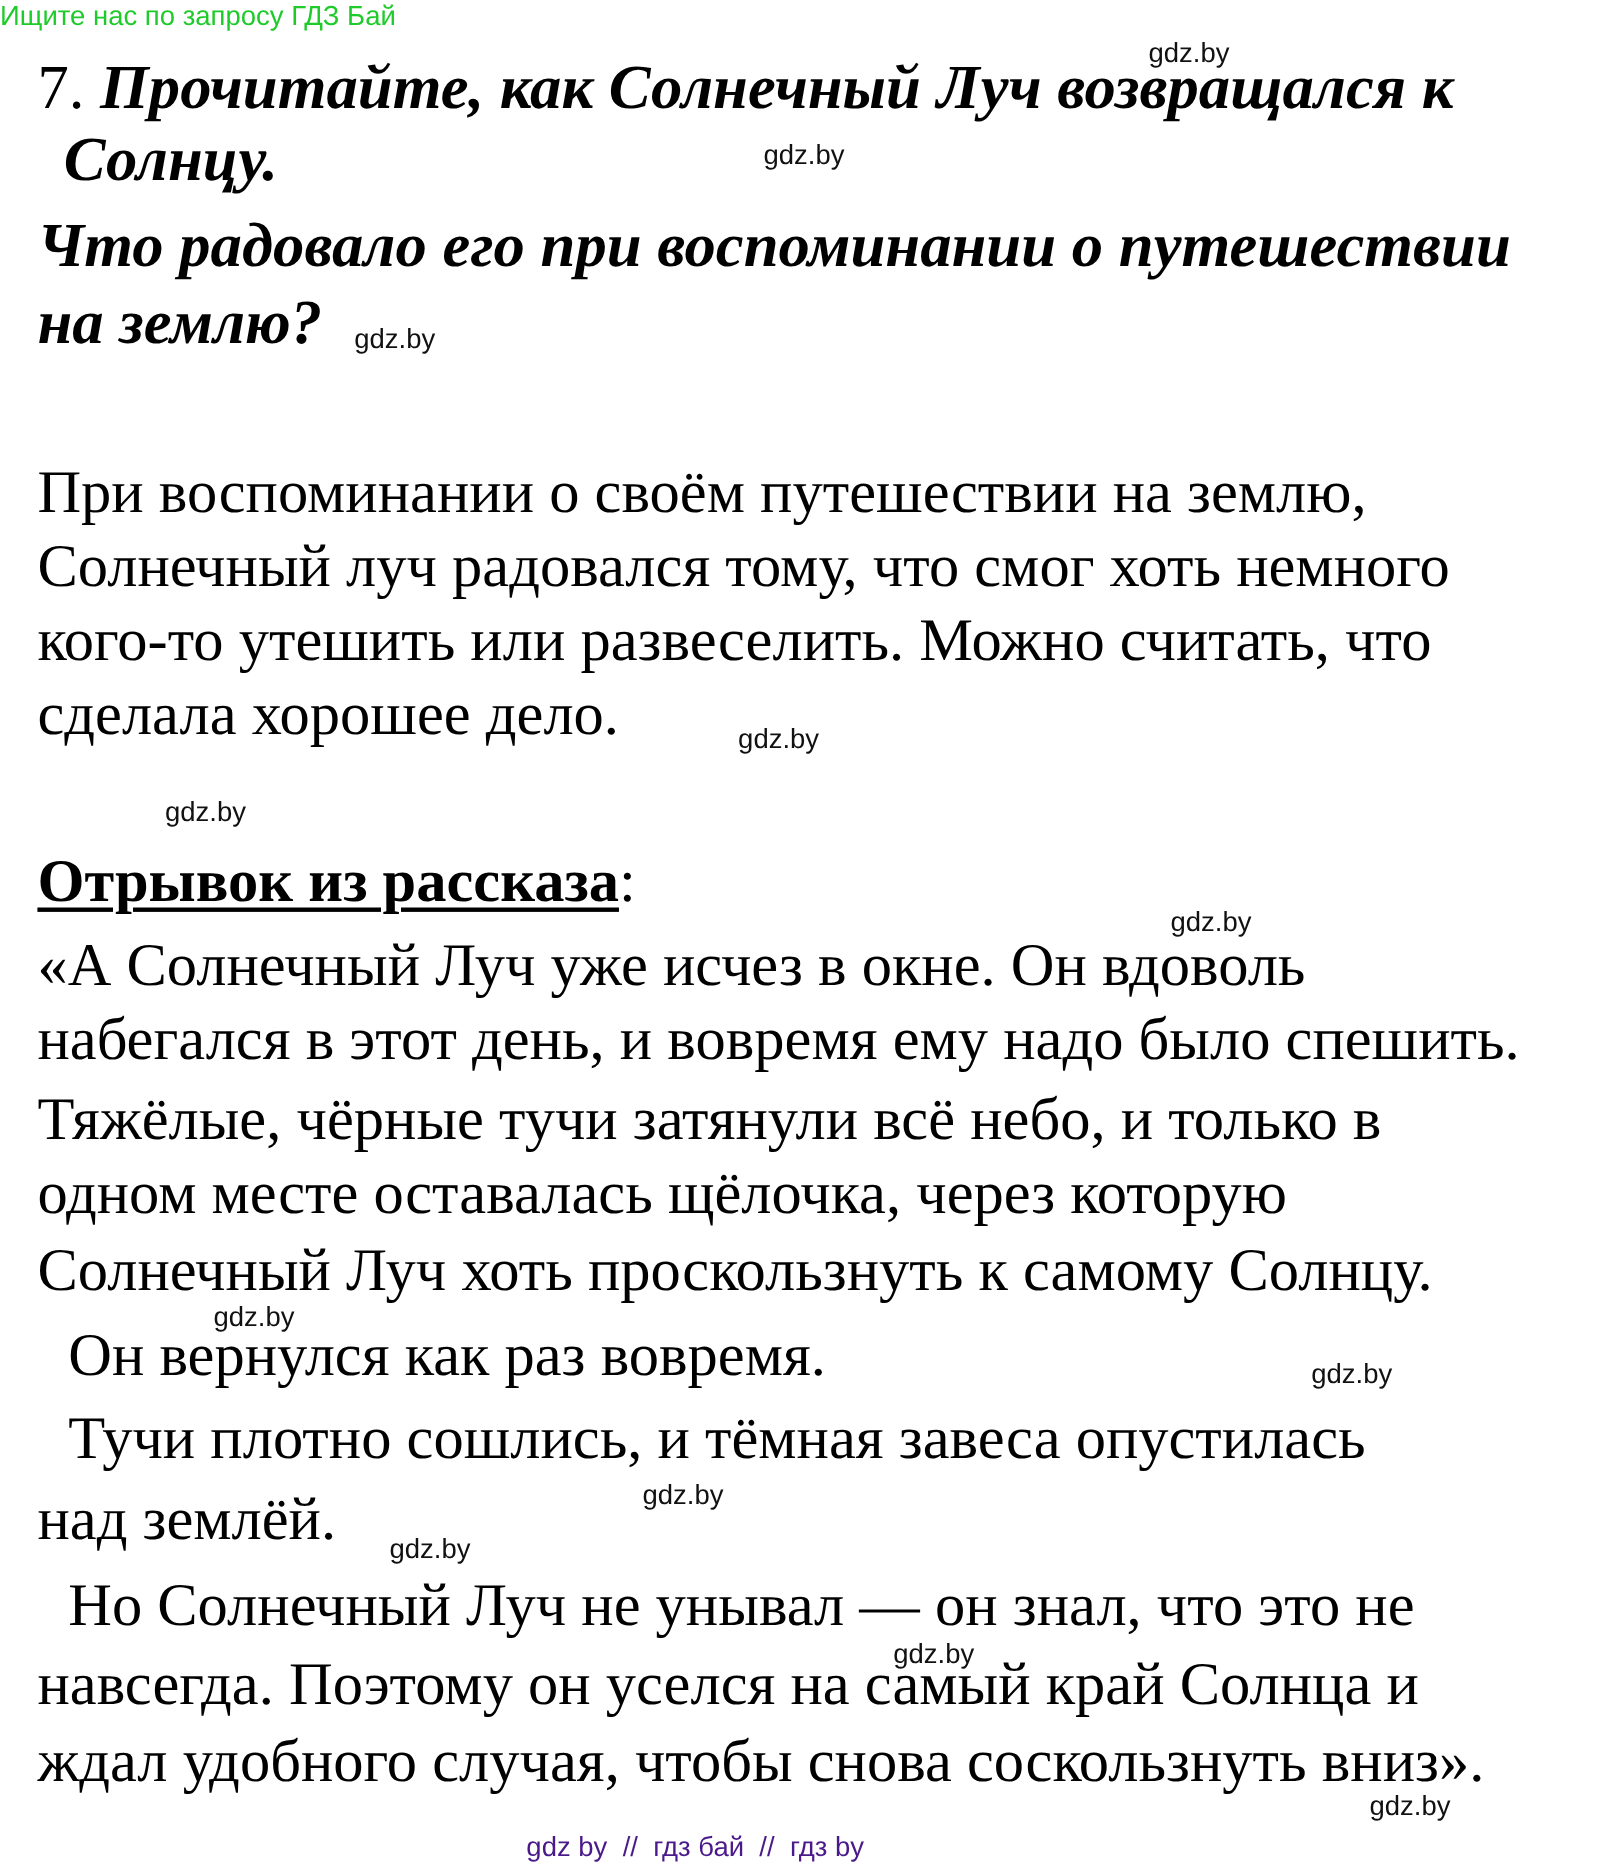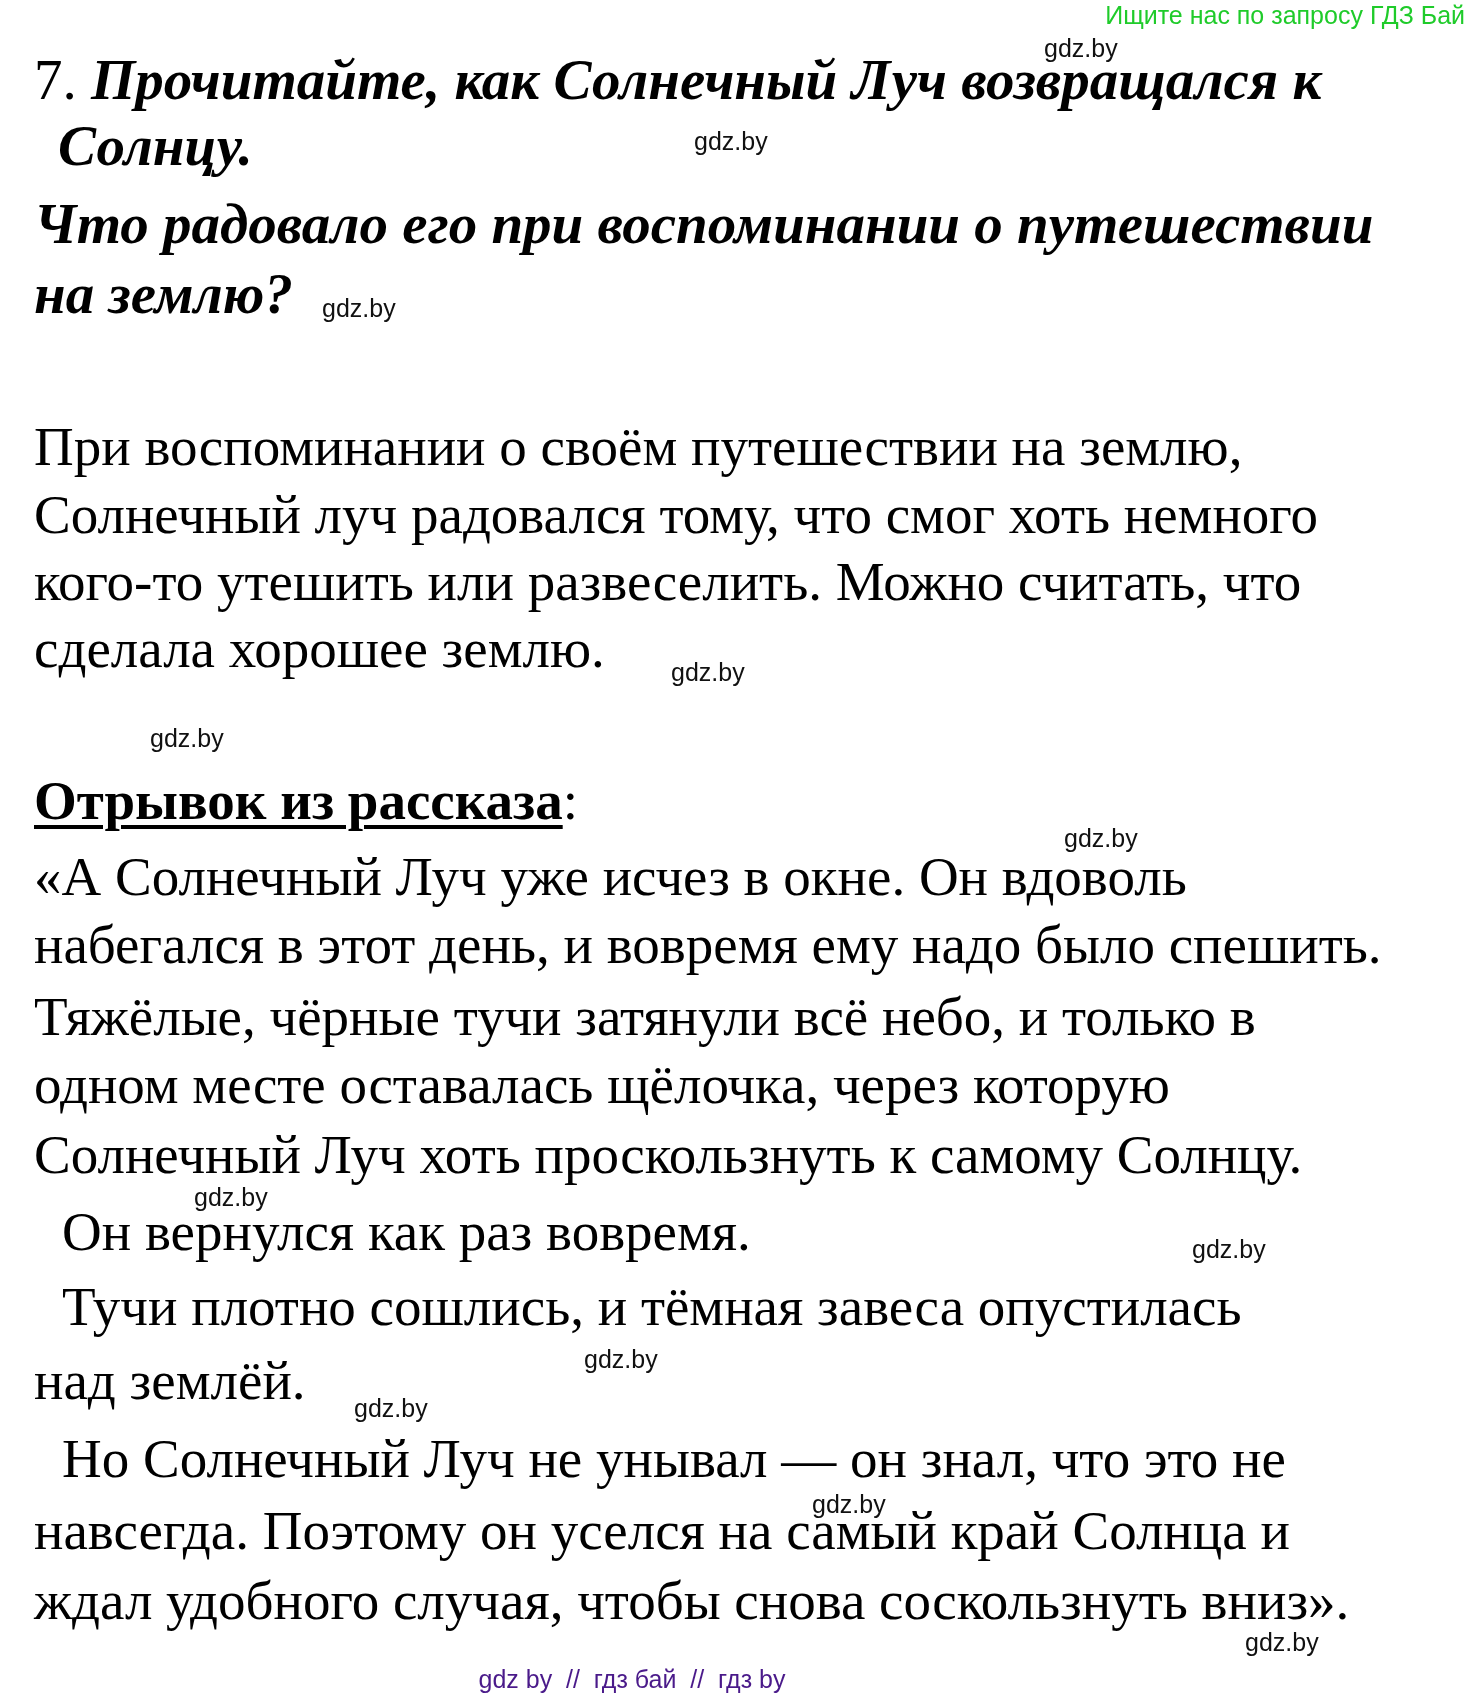--- a/index.html
+++ b/index.html
@@ -1,18 +1,18 @@
 <!DOCTYPE html>
 <html><head>
 <meta charset="utf-8">
 <style>
   html, body { margin:0; padding:0; background:#ffffff; }
   body { width:1465px; height:1699px; position:relative; overflow:hidden; }
   .abs { position:absolute; white-space:nowrap; }
-  .top-banner { left:0; width:1465px; top:0; text-align:right; font-family:"Liberation Sans", sans-serif; font-size:25px; color:#1fcb2a; line-height:30px; }
+  .top-banner { left:0; width:1465px; top:0; text-align:left; font-family:"Liberation Sans", sans-serif; font-size:25px; color:#1fcb2a; line-height:30px; }
   .wm { font-family:"Liberation Sans", sans-serif; font-size:25px; color:#111; line-height:28px; }
   .q { font-family:"Liberation Serif", serif; font-weight:bold; font-style:italic; font-size:57px; color:#000; line-height:64px; }
   .q .num { font-style:normal; font-weight:normal; }
   .body { font-family:"Liberation Serif", serif; font-size:55px; color:#000; line-height:62px; }
   .heading { font-family:"Liberation Serif", serif; font-weight:bold; font-size:55px; line-height:62px; color:#000; }
   .heading u { text-decoration:underline; text-decoration-thickness:4px; text-underline-offset:6px; }
   .footer { left:0; width:1264px; top:1664px; text-align:center; font-family:"Liberation Sans", sans-serif; font-size:25px; color:#4a1a8a; line-height:30px; }
 </style>
 </head>
 <body>
@@ -20,21 +20,21 @@
 <div class="abs top-banner">Ищите нас по запросу ГДЗ Бай</div>
 
 <div class="abs q" style="left:34px; top:48px;"><span class="num">7.</span> <span>Прочитайте, как Солнечный Луч возвращался к</span></div>
 <div class="abs q" style="left:34px; top:114px;margin-left:24px;">Солнцу.</div>
 <div class="abs q" style="left:34px; top:192px;">Что радовало его при воспоминании о путешествии</div>
 <div class="abs q" style="left:34px; top:262px;">на землю?</div>
 
 <div class="abs body" style="left:34px; top:416px;">При воспоминании о своём путешествии на землю,</div>
 <div class="abs body" style="left:34px; top:484px;">Солнечный луч радовался тому, что смог хоть немного</div>
 <div class="abs body" style="left:34px; top:551px;">кого-то утешить или развеселить. Можно считать, что</div>
-<div class="abs body" style="left:34px; top:618px;">сделала хорошее землю.</div>
+<div class="abs body" style="left:34px; top:618px;">сделала хорошее дело.</div>
 
 <div class="abs heading" style="left:34px; top:770px;"><u>Отрывок из рассказа</u><span style="font-weight:normal">:</span></div>
 
 <div class="abs body" style="left:34px; top:846px;">«А Солнечный Луч уже исчез в окне. Он вдоволь</div>
 <div class="abs body" style="left:34px; top:914px;">набегался в этот день, и вовремя ему надо было спешить.</div>
 <div class="abs body" style="left:34px; top:986px;">Тяжёлые, чёрные тучи затянули всё небо, и только в</div>
 <div class="abs body" style="left:34px; top:1054px;">одном месте оставалась щёлочка, через которую</div>
 <div class="abs body" style="left:34px; top:1124px;">Солнечный Луч хоть проскользнуть к самому Солнцу.</div>
 <div class="abs body" style="left:62px; top:1201px;"> Он вернулся как раз вовремя.</div>
 <div class="abs body" style="left:62px; top:1276px;"> Тучи плотно сошлись, и тёмная завеса опустилась</div>

